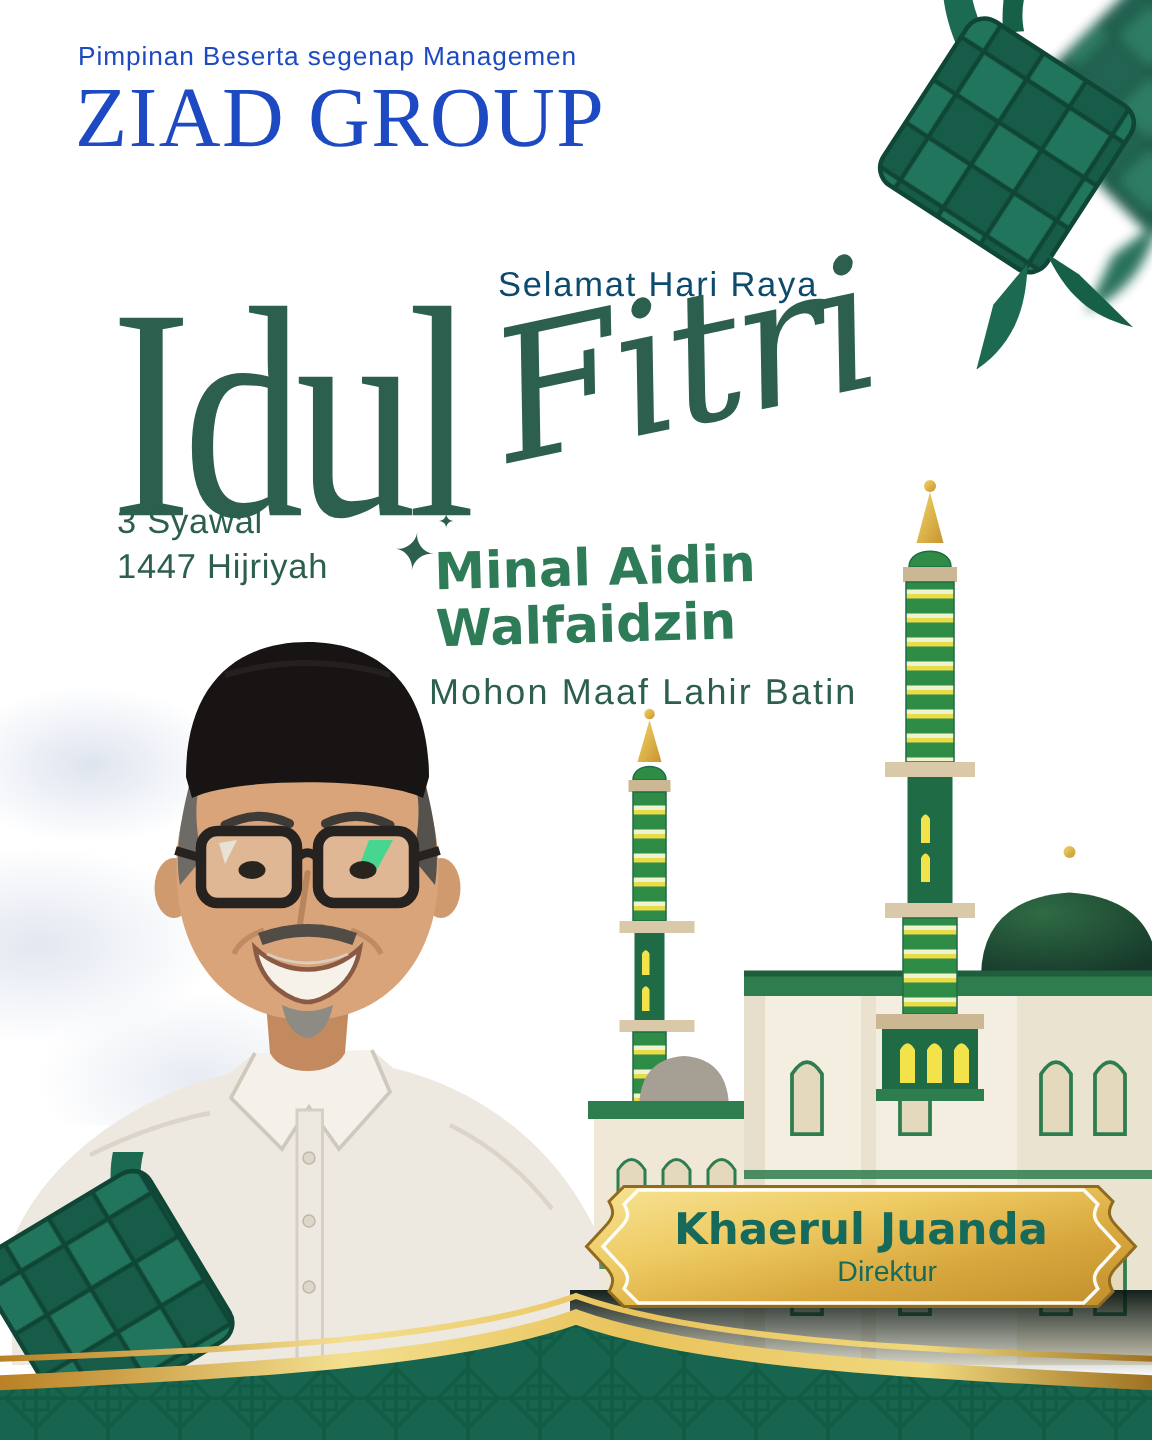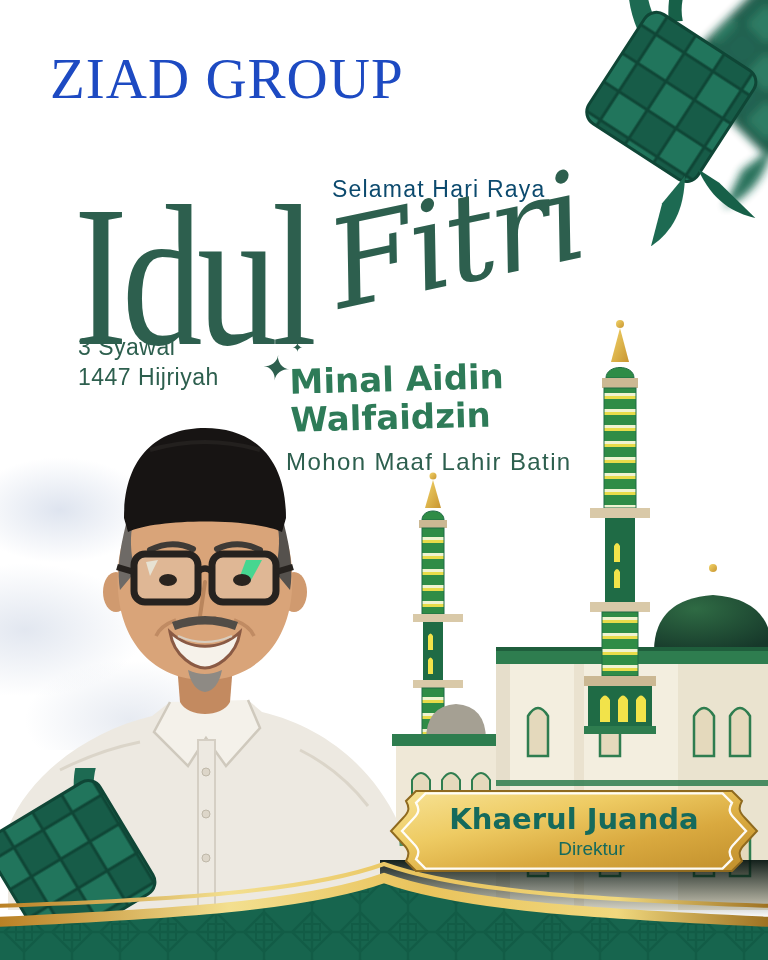--- a/index.html
+++ b/index.html
@@ -209,20 +209,21 @@
       <path d="M96,40 C90,8 96,-16 108,-30 L124,-30 C112,-8 110,12 116,36 Z" fill="#1D6A52"></path>
       <path d="M128,38 C132,10 144,-12 160,-24 L174,-18 C156,0 142,18 142,40 Z" fill="#176048"></path>
       <g transform="rotate(45 115 112)">
         <rect x="50" y="47" width="130" height="130" rx="14" fill="url(#kcheck)" stroke="#0F4636" stroke-width="3"></rect>
       </g>
       <path d="M112,192 C104,226 88,244 64,254 L84,214 Z" fill="#1D6A52"></path>
       <path d="M126,188 C134,224 152,238 172,248 L144,206 Z" fill="#176048"></path>
     </g>
   </svg>
 
+  <div class="abs subtitle">Pimpinan Beserta segenap Managemen</div>
   <div class="abs brand">ZIAD GROUP</div>
 
   <div class="abs selamat">Selamat Hari Raya</div>
   <div class="abs idul">Idul</div>
   <div class="abs fitri">Fitri</div>
 
   <div class="abs dateline date1">3 Syawal</div>
   <div class="abs dateline date2">1447 Hijriyah</div>
 
   <div class="abs sparkle">✦</div>

